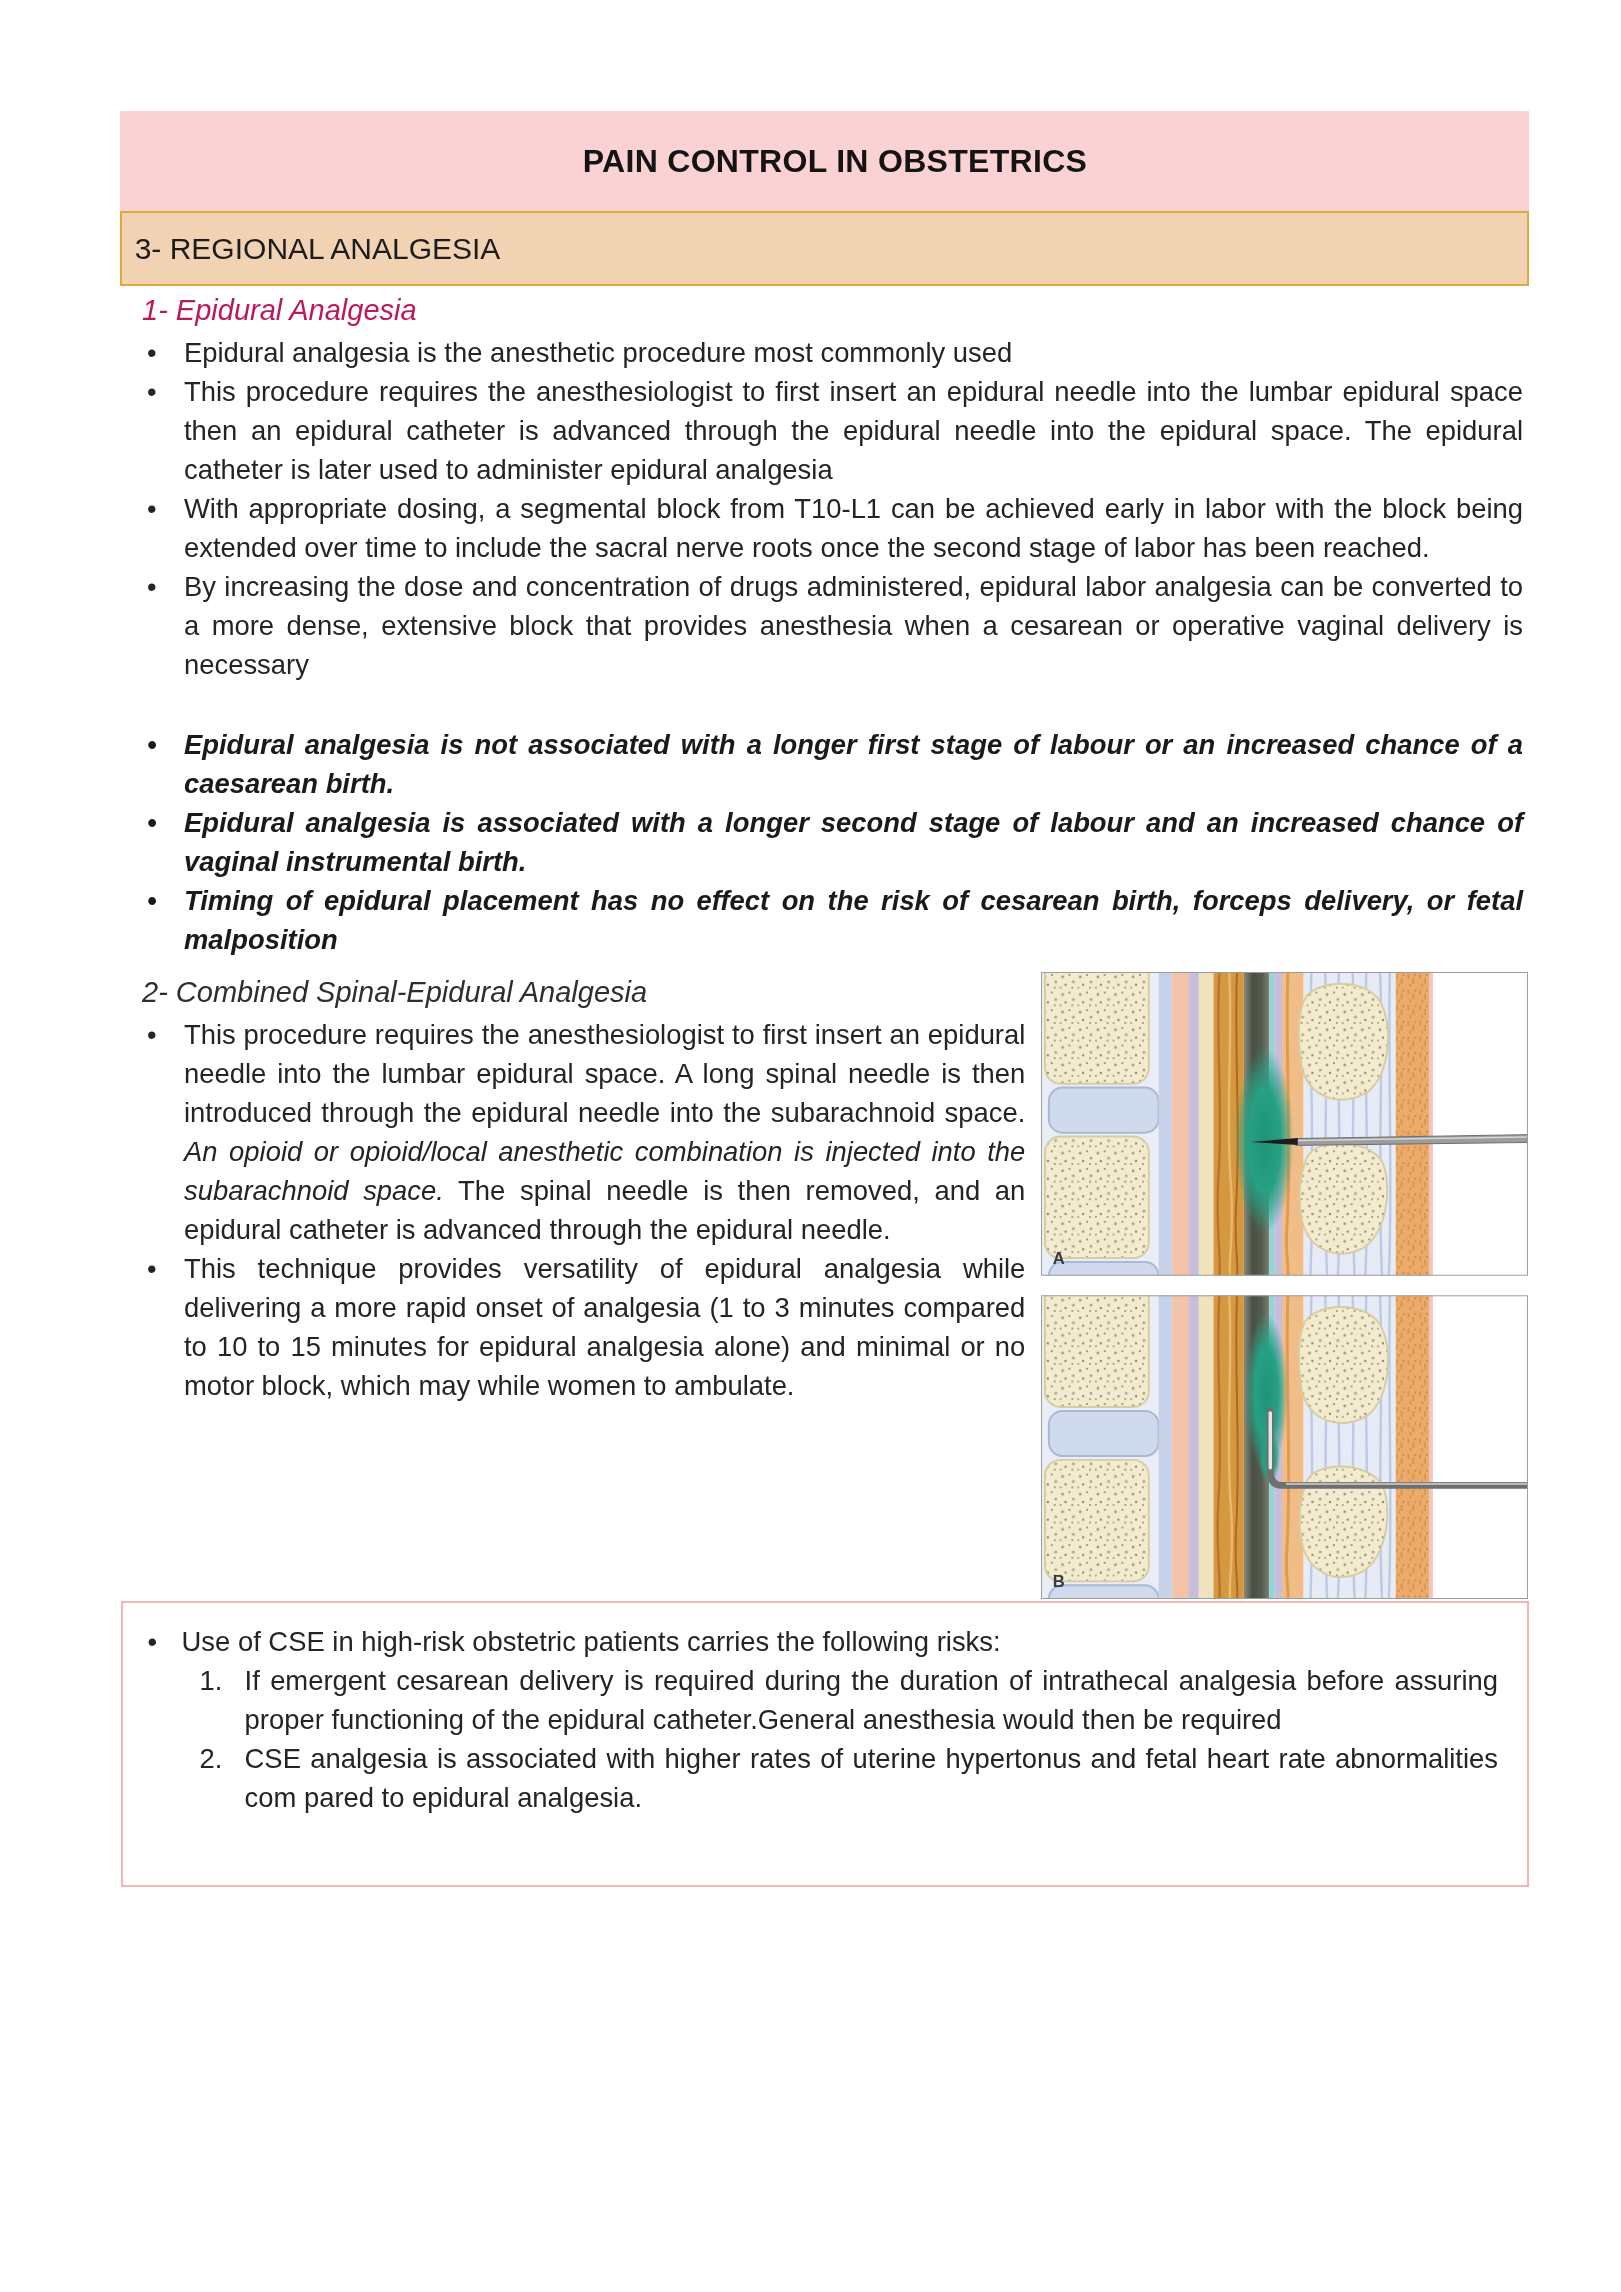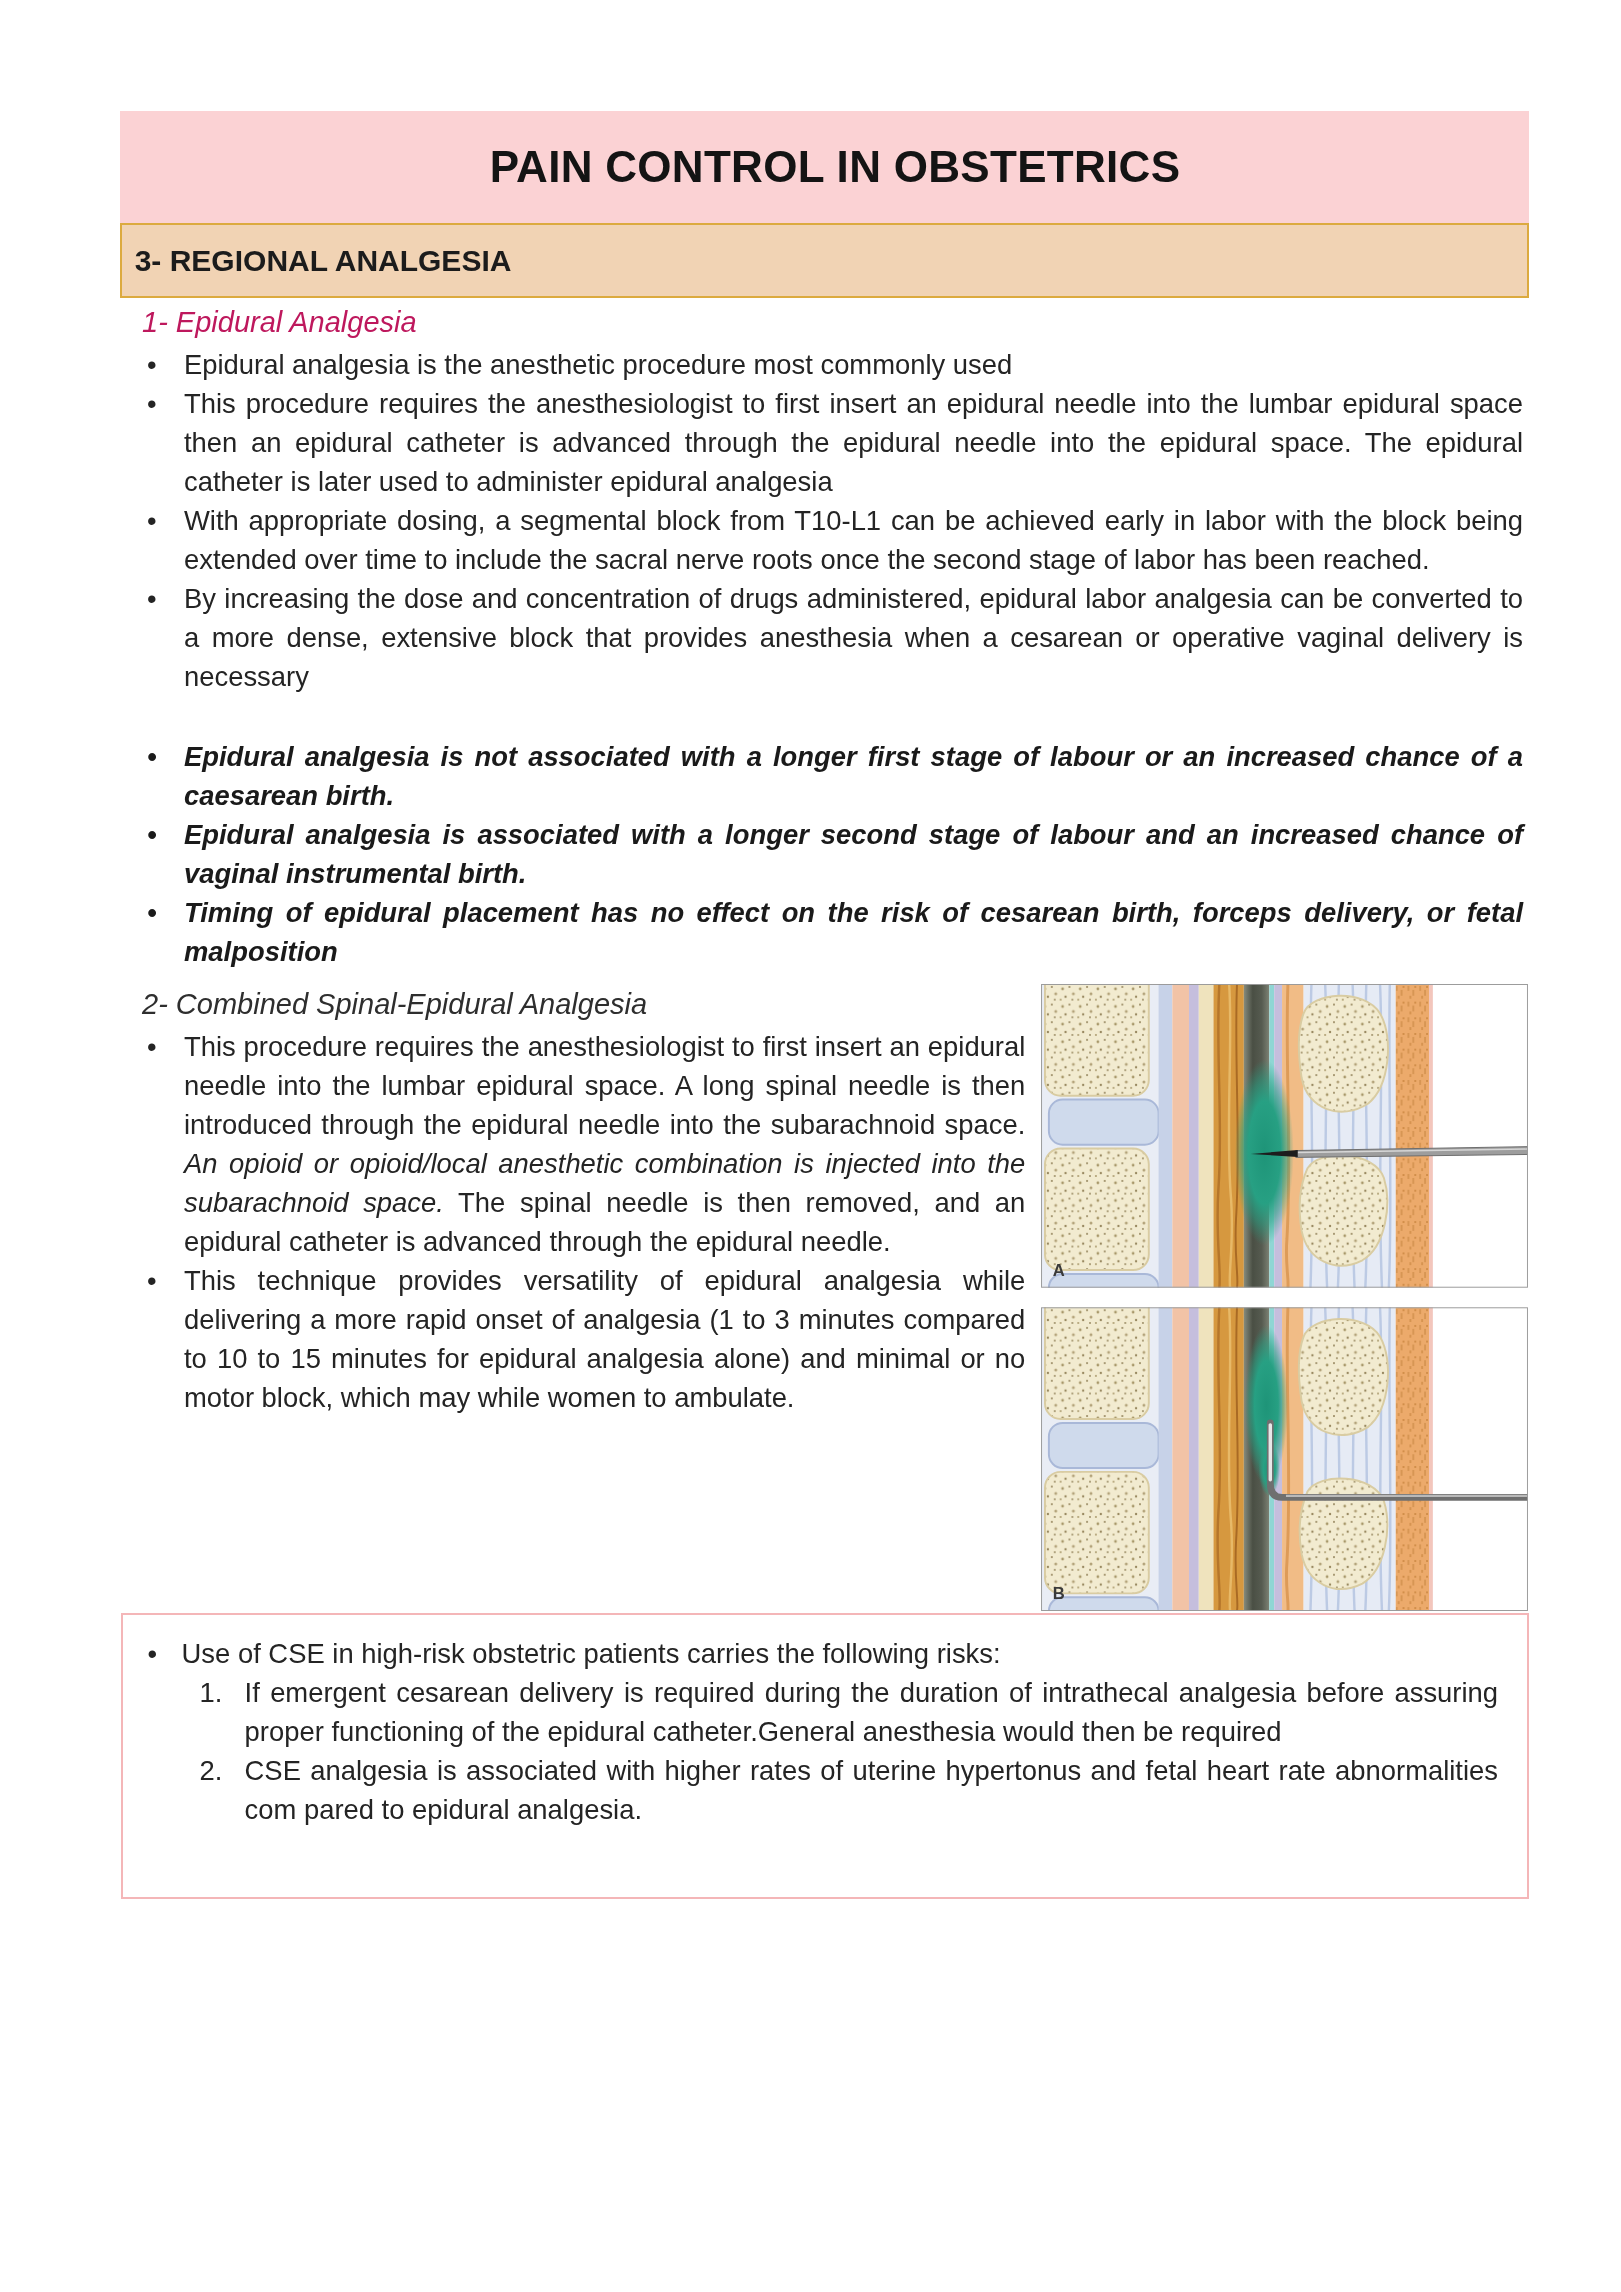--- a/index.html
+++ b/index.html
@@ -2,29 +2,29 @@
 <html><head>
 <meta charset="utf-8">
 <style>
   html,body { margin:0; padding:0; background:#ffffff; }
   .page {
     position:relative; width:1621px; height:2293px; overflow:hidden;
     background:#ffffff; color:#242424;
     font-family:"Liberation Sans", sans-serif;
   }
   .banner-pink {
-    margin:111px 92px 0 120px; height:112px; background:#fbd2d4;
+    margin:111px 92px 0 120px; height:100px; background:#fbd2d4;
     display:flex; align-items:center; justify-content:center;
-    font-weight:bold; font-size:44px; color:#141414; letter-spacing:0.3px;padding-left:21px;
+    font-weight:bold; font-size:32px; color:#141414; letter-spacing:0.3px;padding-left:21px;
   }
   .banner-orange {
     margin:0 92px 0 120px; height:75px; box-sizing:border-box;
     background:#f1d3b4; border:2px solid #dcaa3f;
     display:flex; align-items:center; padding-left:12.7px;
-    font-weight:bold; font-size:30px; color:#1c1c1c;
+    font-weight:normal; font-size:30px; color:#1c1c1c;
   }
   .h-neuraxial {
     margin:17.6px 98px 0 142px; font-size:30px; font-weight:bold; line-height:41px;
     color:#161616;
   }
   .h-neuraxial span { text-decoration:underline; text-decoration-thickness:2.9px; text-underline-offset:5.9px; }
   .sub-italic {
     margin:3.9px 98px 2px 142px; font-size:29px; font-style:italic; line-height:41px; color:#be185d;
   }
   .blist { margin:0 98px 0 142px; font-size:27.4px; line-height:39px; }

